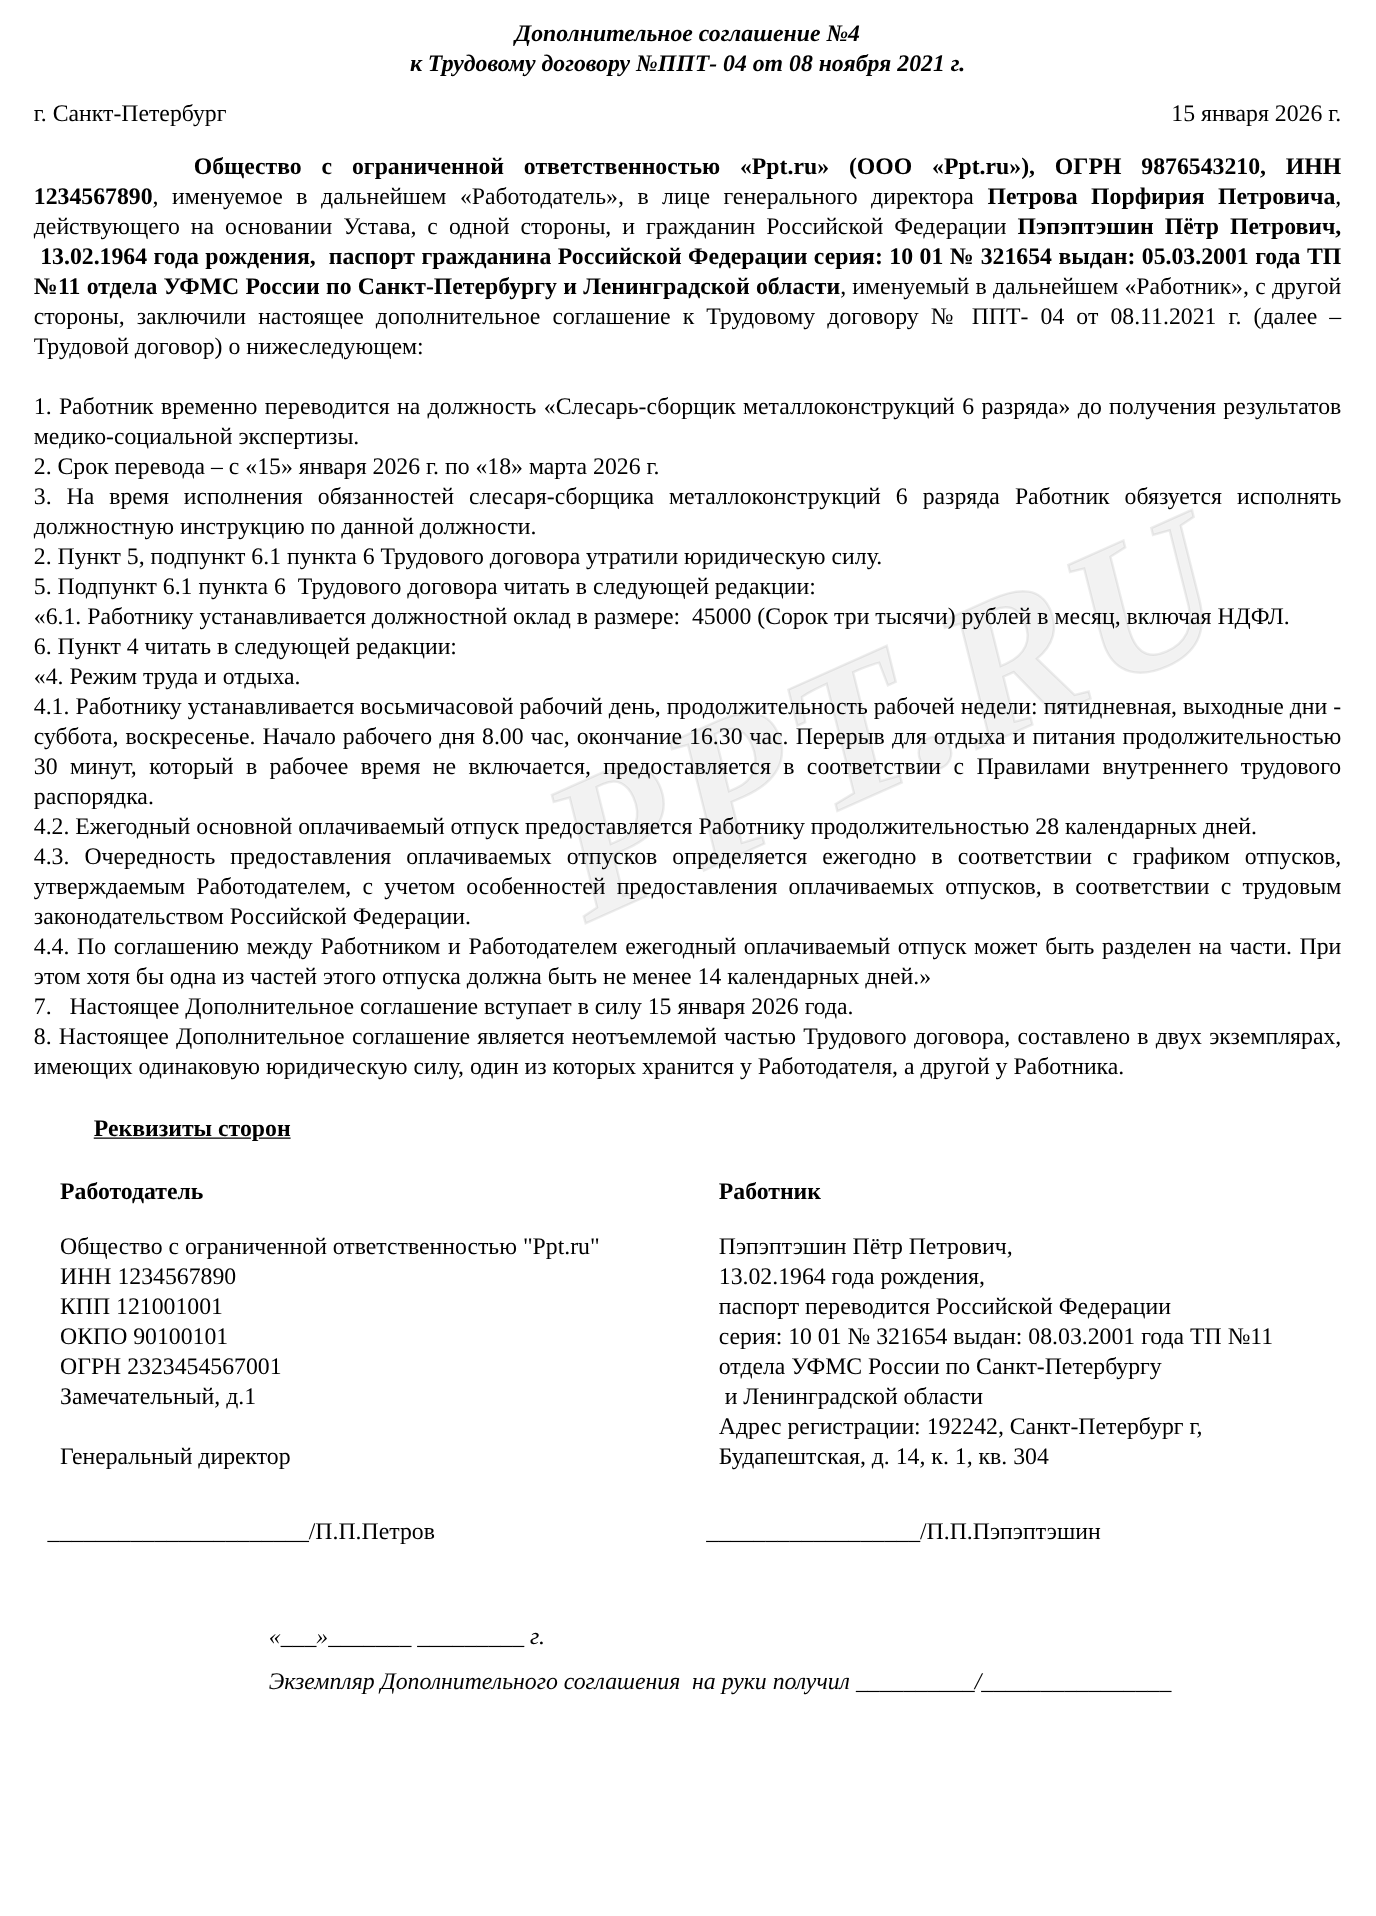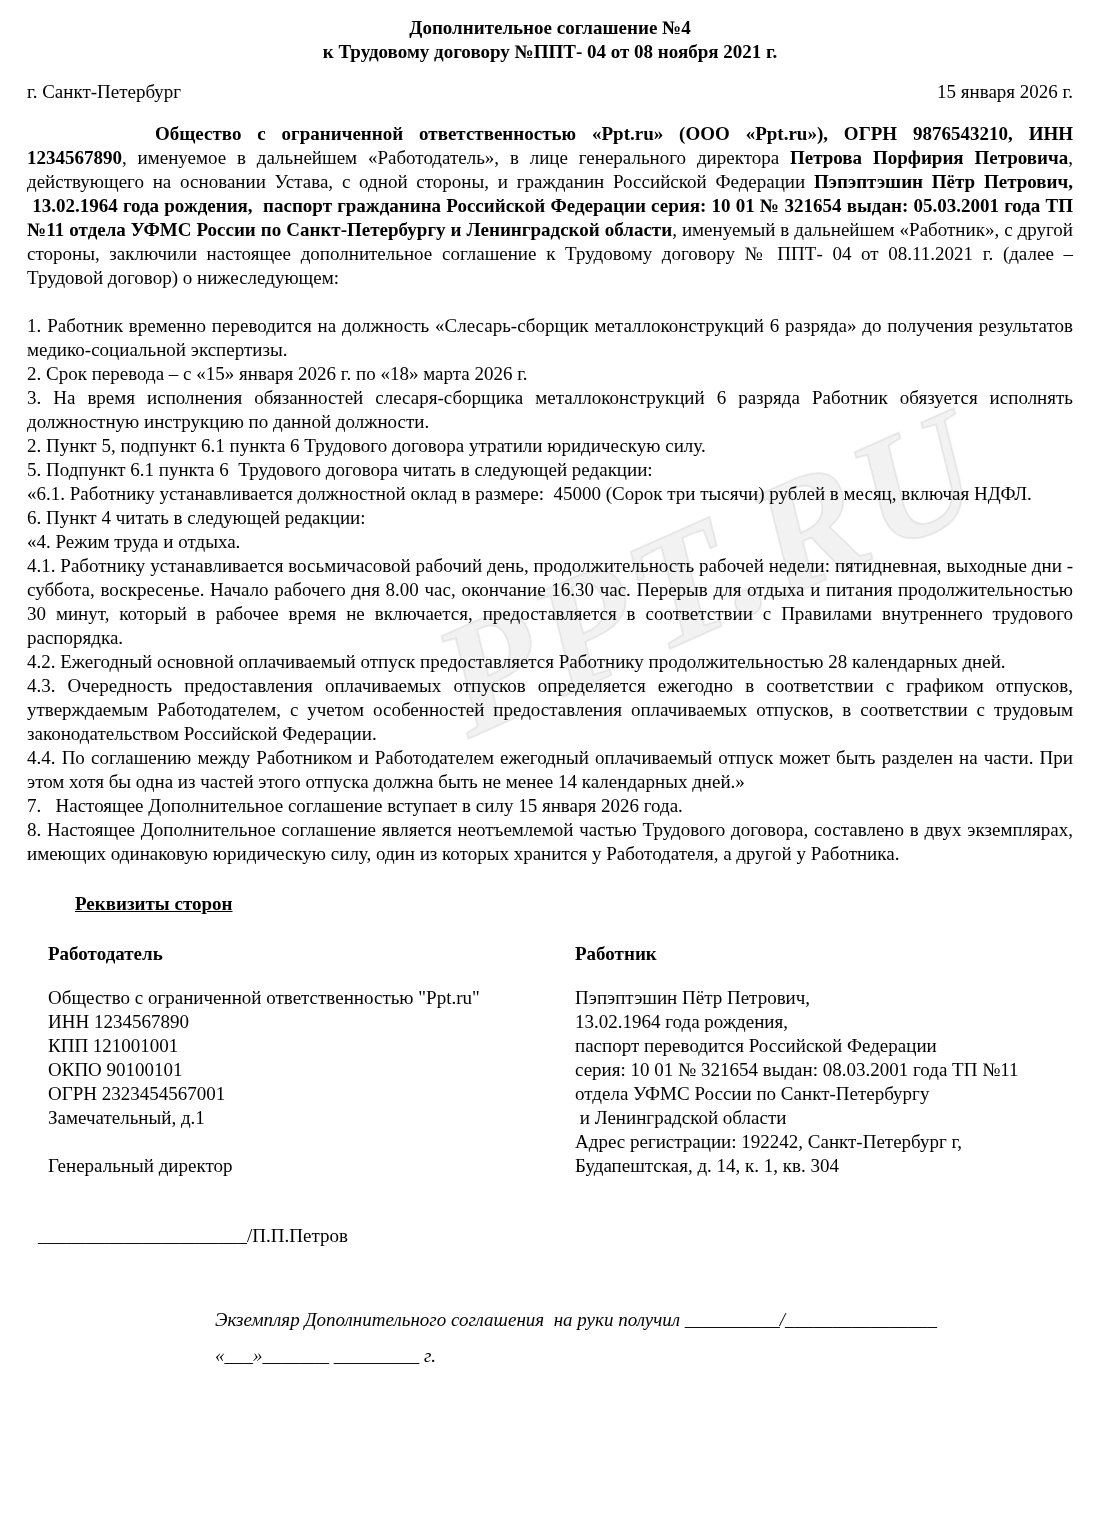--- a/index.html
+++ b/index.html
@@ -21,20 +21,21 @@
     padding: 16px 28px 0 27px;
     overflow: hidden;
   }
   .content {
     position: relative;
     z-index: 1;
   }
   .doc-title {
     text-align: center;
     font-weight: 700;
+    font-style: italic;
   }
   .meta-row {
     display: flex;
     justify-content: space-between;
     margin-top: 16px;
   }
   .preamble {
     margin: 18px 0 0 0;
     text-align: justify;
     text-indent: 128px;
@@ -57,21 +58,21 @@
     align-items: center;
   }
   .col-left { width: 527px; flex: none; }
   .col-right { flex: 1; }
   .col-heading { font-weight: 700; }
   .col-lines { margin-top: 20px; }
   .col-lines div { margin: 0; }
   .employer-role { margin-top: 24px; }
   .sign-row {
     display: flex;
-    margin-top: 46px;
+    margin-top: 36px;
     margin-left: 11px;
   }
   .sign-cell { white-space: nowrap; }
   .footer-note {
     margin: 54px 0 0 188px;
     font-style: italic;
   }
   .footer-note div { line-height: 36px; }
   .watermark {
     position: absolute;
@@ -160,21 +161,24 @@
             <div>Адрес регистрации: 192242, Санкт-Петербург г,</div>
             <div>Будапештская, д. 14, к. 1, кв. 304</div>
           </div>
       </div>
     </div>
 
     <div class="sign-row">
       <div class="col-left sign-cell">
         <span>______________________</span><span>/П.П.Петров</span>
       </div>
+      <div class="col-right sign-cell">
+        <span>__________________</span><span>/П.П.Пэпэптэшин</span>
+      </div>
     </div>
 
     <div class="footer-note">
+      <div>«___»_______ _________ г.</div>
       <div>Экземпляр Дополнительного соглашения &nbsp;на руки получил __________/________________</div>
-      <div>«___»_______ _________ г.</div>
     </div>
 
   </div>
 </div>
 
 </body></html>

